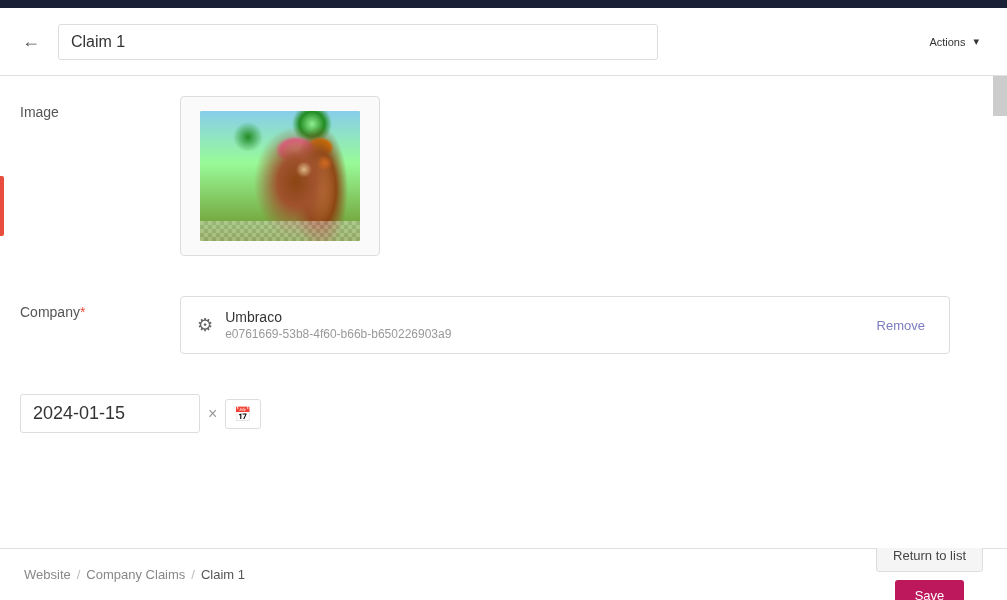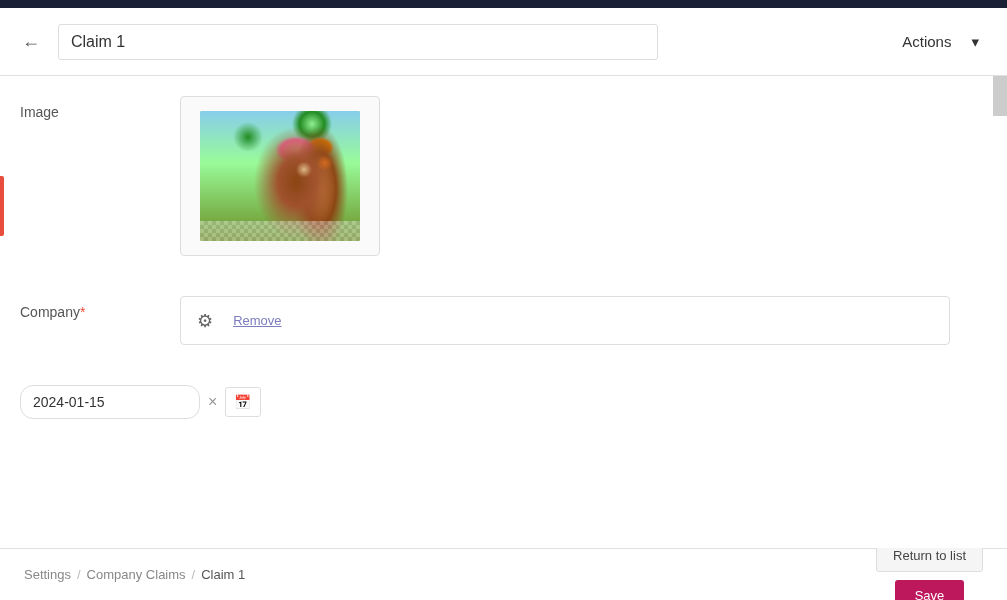--- a/index.html
+++ b/index.html
@@ -45,25 +45,25 @@
       color: #333;
       background: #fff;
       max-width: 600px;
     }
 
     .actions-btn {
       margin-left: auto;
       background: none;
       border: none;
       cursor: pointer;
-      font-size: 15px;
+      font-size: 11px;
       color: #333;
       display: flex;
       align-items: center;
-      gap: 20px;
+      gap: 8px;
       padding: 8px 12px;
     }
 
     
     .main-content {
       flex: 1;
       background: #fff;
       overflow-y: auto;
       position: relative;
     }
@@ -213,35 +213,34 @@
       margin-top: 2px;
     }
 
     .remove-btn {
       background: none;
       border: none;
       cursor: pointer;
       color: #7c7cbe;
       font-size: 13px;
       padding: 4px 8px;
-      text-decoration: underline;
     }
 
     
     .date-field {
       display: flex;
       align-items: center;
       gap: 4px;
     }
 
     .date-input {
       border: 1px solid #ddd;
-      border-radius: 13px;
+      border-radius: 3px;
       padding: 8px 12px;
-      font-size: 14px;
+      font-size: 18px;
       color: #333;
       background: #fff;
       width: 180px;
     }
 
     .date-clear-btn {
       background: none;
       border: none;
       cursor: pointer;
       color: #999;
@@ -374,20 +373,24 @@
     </div>
 
 
     <div class="form-row">
       <div class="form-label">
         <span>Company</span><span class="required">*</span>
       </div>
       <div class="form-field">
         <div class="website-field">
           <span class="website-icon">⚙</span>
+          <div class="website-info">
+            <div class="website-name">Umbraco</div>
+            <div class="website-id">e0761669-53b8-4f60-b66b-b650226903a9</div>
+          </div>
           <button class="remove-btn">Remove</button>
         </div>
       </div>
     </div>
 
     <div class="form-row">
       <div class="form-field">
         <div class="date-field">
           <input class="date-input" type="text" value="2024-01-15" style="">
           <button class="date-clear-btn">×</button>
@@ -396,21 +399,21 @@
           </button>
         </div>
       </div>
     </div>
 
   </div>
 </div>
 
 <div class="footer">
   <nav class="breadcrumb">
-    <a>Settings</a>
+    <a>Website</a>
     <span class="separator">/</span>
     <a>Company Claims</a>
     <span class="separator">/</span>
     <span class="current">Claim 1</span>
   </nav>
   <div class="footer-actions">
     <button class="return-btn">Return to list</button>
     <button class="save-btn">Save</button>
   </div>
 </div>

